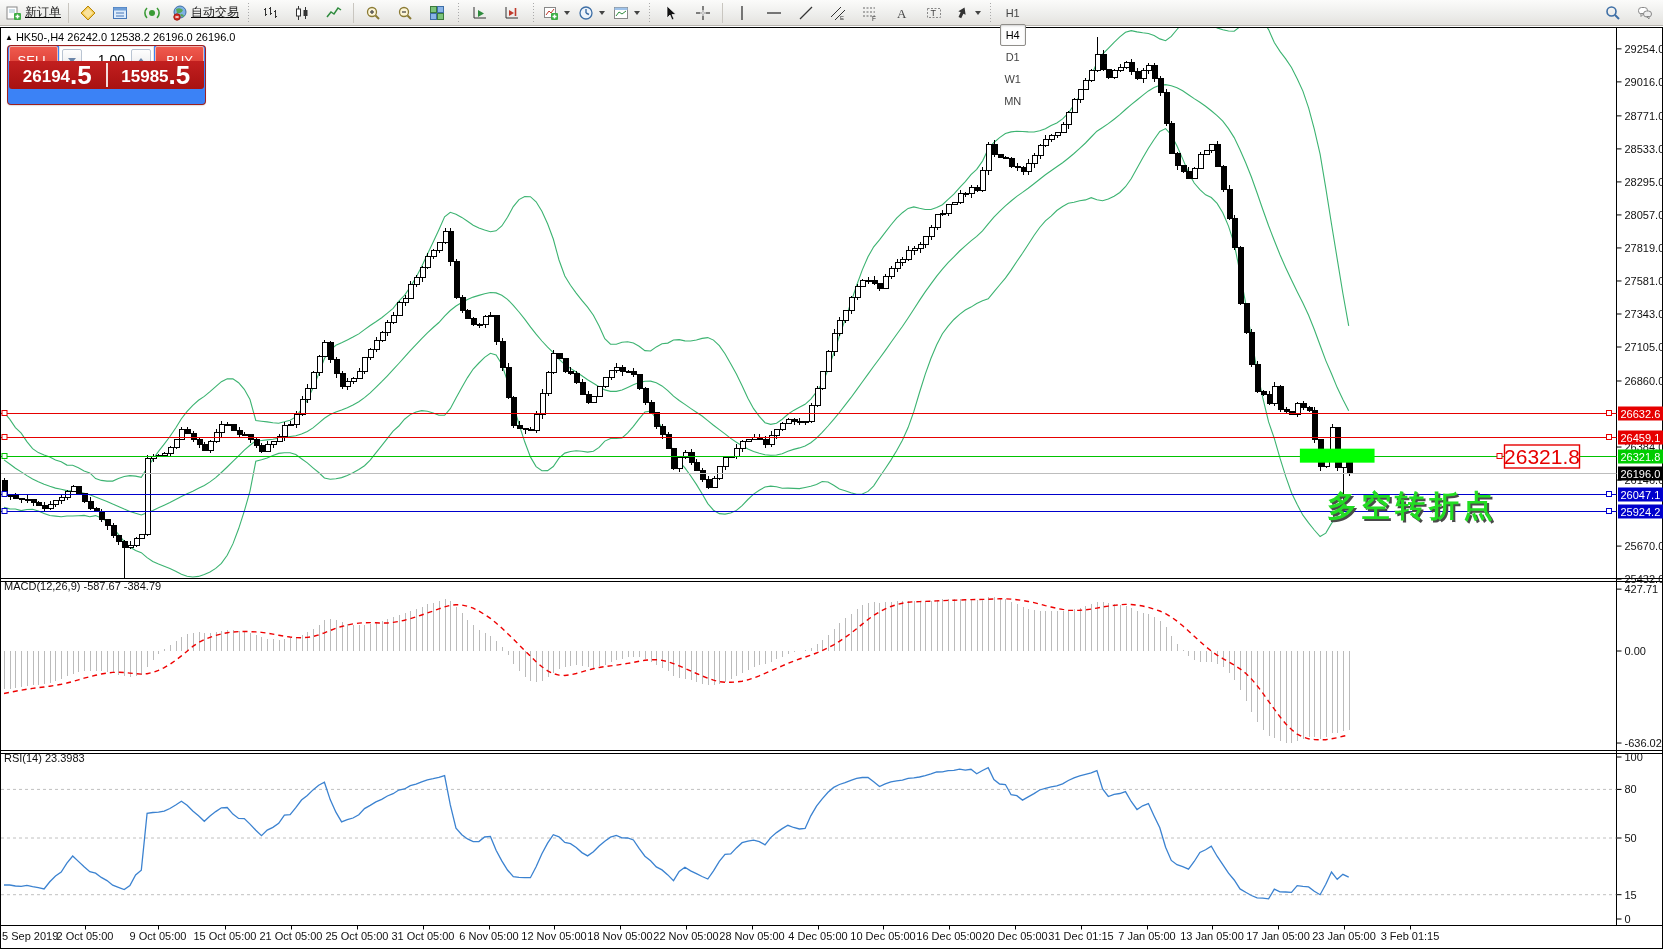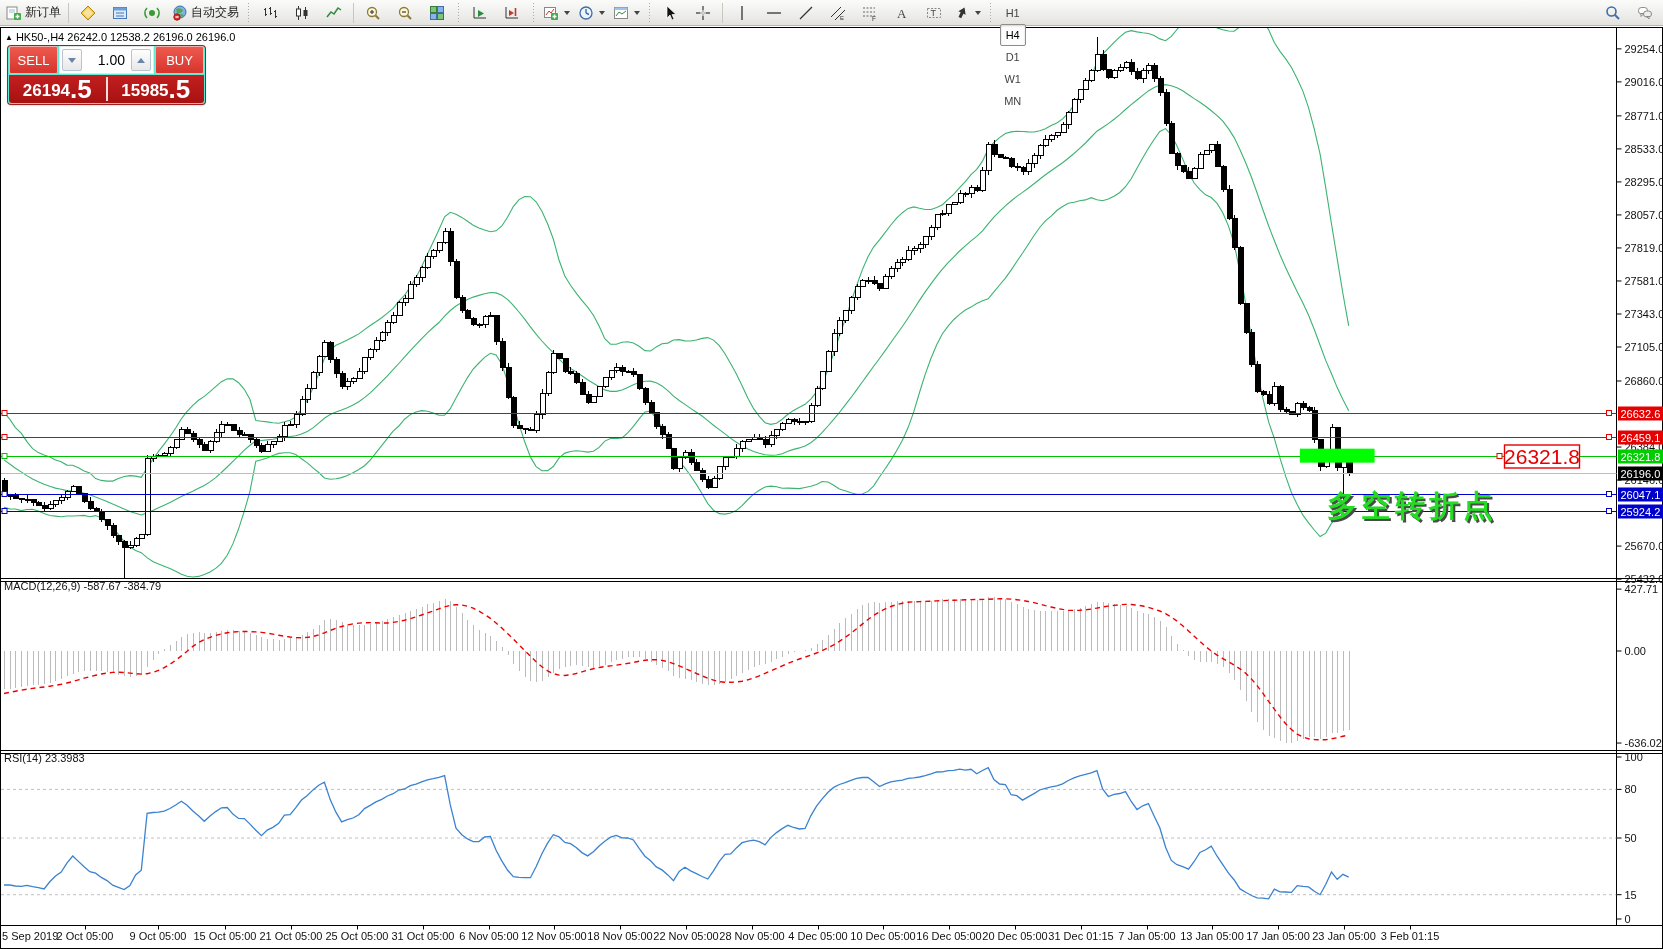--- a/index.html
+++ b/index.html
@@ -19,44 +19,44 @@
   .dd{width:0;height:0;border-left:3px solid transparent;border-right:3px solid transparent;border-top:4px solid #444;margin-left:2px;}
   .tf-btn{height:20px;padding:0 5px;font-size:11px;color:#444;display:flex;align-items:center;border:1px solid transparent;border-radius:2px;}
   .tf-btn.active{border:1px solid #8f8d89;background:#fdfdfd;box-shadow:inset 0 1px 2px rgba(0,0,0,.18);color:#000;}
   #tb-right{margin-left:auto;display:flex;align-items:center;}
   
   #chart-svg{position:absolute;left:0;top:0;z-index:1;}
   
   #ohlc-title{position:absolute;left:5px;top:31px;z-index:5;font-size:11px;color:#000;white-space:nowrap;}
   #ohlc-title .tri{font-size:8px;vertical-align:1px;margin-right:3px;}
   #trade-panel{position:absolute;left:8px;top:46px;width:197px;height:58px;z-index:5;
-    background:#5eead4;border-radius:3px;box-shadow:0 0 0 1px #9d1f1f, 0 1px 2px rgba(0,0,0,.4);}
+    background:#3b82f6;border-radius:3px;box-shadow:0 0 0 1px #9d1f1f, 0 1px 2px rgba(0,0,0,.4);}
   #tp-row1{position:absolute;left:0;top:0;width:197px;height:28px;display:flex;align-items:center;}
   .tp-btn{height:26px;width:47px;margin:1px;display:flex;align-items:center;justify-content:center;
     color:#fff;font-size:13px;background:linear-gradient(#ef5a4e,#d6342c);border:1px solid #f2b2ac;border-radius:2px;}
   #tp-vol{flex:1;height:26px;margin:1px 0;background:#fff;border:1px solid #e8e6e4;border-radius:0;
     display:flex;align-items:center;}
   .spin{width:18px;height:20px;margin:2px;background:linear-gradient(#fefefe,#e8e8ea);border:1px solid #b9c4d2;border-radius:2px;
     display:flex;align-items:center;justify-content:center;}
   .spin .tri-dn{width:0;height:0;border-left:4px solid transparent;border-right:4px solid transparent;border-top:5px solid #6b85a8;}
   .spin .tri-up{width:0;height:0;border-left:4px solid transparent;border-right:4px solid transparent;border-bottom:5px solid #6b85a8;}
   #tp-vol-value{flex:1;text-align:right;font-size:14px;color:#000;padding-right:4px;}
-  #tp-prices{position:absolute;left:1px;top:29px;width:195px;height:28px;display:flex;
+  #tp-prices{position:absolute;left:1px;top:15px;width:195px;height:28px;display:flex;
     background:linear-gradient(#c21f1f,#a81111);border-radius:0 0 3px 3px;text-align:right;}
   .tp-price{flex:1;display:flex;align-items:flex-end;justify-content:center;color:#fff;padding-bottom:2px;}
   .tp-price .main{font-size:17px;font-weight:bold;line-height:20px;}
   .tp-price .frac{font-size:26px;font-weight:bold;line-height:24px;}
   #tp-div{width:2px;background:rgba(255,255,255,.85);margin:2px 0;}
 </style>
 </head>
 <body>
 <div id="app">
 
   <div id="toolbar">
-    <div id="tb-left" style="display: flex; align-items: center;">
+    <div id="tb-left" style="display: flex; align-items: center; text-decoration: underline;">
         <div class="tb-btn">
           <span>
             <svg width="16" height="16" viewBox="0 0 16 16">
               <rect x="1" y="2" width="10" height="12" fill="#fff" stroke="#888"></rect>
               <line x1="3" y1="5" x2="9" y2="5" stroke="#9bc"></line>
               <line x1="3" y1="7" x2="9" y2="7" stroke="#9bc"></line>
               <rect x="8" y="8" width="7" height="7" fill="#3fae46" rx="1"></rect>
               <line x1="11.5" y1="9.5" x2="11.5" y2="13.5" stroke="#fff" stroke-width="1.5"></line>
               <line x1="9.5" y1="11.5" x2="13.5" y2="11.5" stroke="#fff" stroke-width="1.5"></line>
             </svg>

